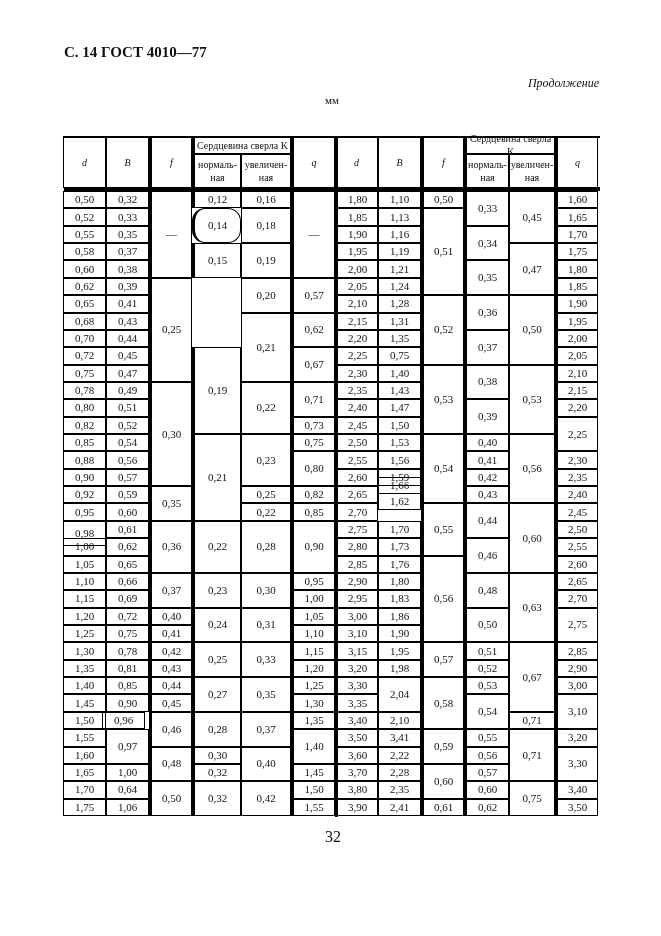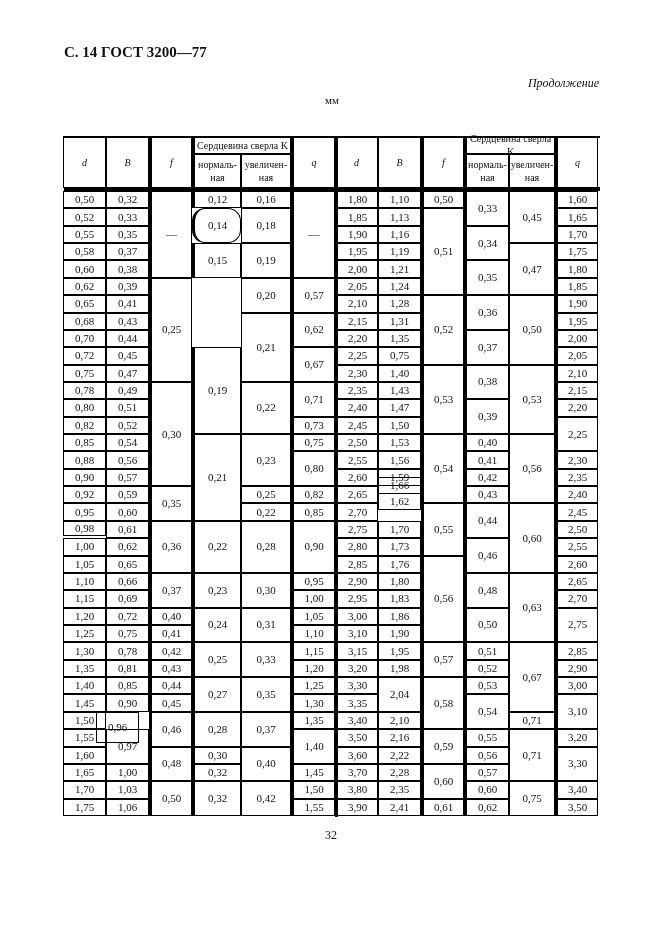--- a/index.html
+++ b/index.html
@@ -1,30 +1,30 @@
 <!DOCTYPE html>
 <html><head>
 <meta charset="utf-8">
 <style>
   html,body{margin:0;padding:0;background:#fff;}
   body{width:661px;height:936px;position:relative;overflow:hidden;font-family:"Liberation Serif","DejaVu Serif",serif;color:#111;}
   .hdr-title{position:absolute;left:64px;top:44px;font-weight:bold;font-size:15px;}
   .cont{position:absolute;right:62px;top:76px;font-style:italic;font-size:12px;}
   .unit{position:absolute;left:325px;top:94px;font-size:11px;}
-  .pagenum{position:absolute;left:325px;top:828px;font-size:12px;}
+  .pagenum{position:absolute;left:325px;top:828px;font-size:16px;}
   #tbl{position:absolute;left:0;top:0;width:661px;height:936px;}
   .c{position:absolute;box-sizing:border-box;display:flex;align-items:center;justify-content:center;font-size:11px;text-align:center;line-height:13px;}
   .h{font-size:10px;}
   .it{font-style:italic;}
   .hl{position:absolute;background:#000;}
 </style>
 </head>
 <body>
 
-<div class="hdr-title">С. 14 ГОСТ 3200—77</div>
+<div class="hdr-title">С. 14 ГОСТ 4010—77</div>
 <div class="cont">Продолжение</div>
 <div class="unit">мм</div>
 
 <div id="tbl">
     <div class="c h it" style="left: 64px; top: 137px; width: 43px; height: 52px; border: 1px solid rgb(0, 0, 0); margin-left: -1px; margin-top: -1px; white-space: pre-line;">d</div>
     <div class="c h it" style="left: 107px; top: 137px; width: 43px; height: 52px; border: 1px solid rgb(0, 0, 0); margin-left: -1px; margin-top: -1px; white-space: pre-line;">B</div>
     <div class="c h it" style="left: 150px; top: 137px; width: 43px; height: 52px; border-width: 1px 1px 1px 3px; border-style: solid; border-color: rgb(0, 0, 0); border-image: initial; margin-left: -1px; margin-top: -1px; white-space: pre-line;">f</div>
     <div class="c h" style="left: 193px; top: 137px; width: 99px; height: 18px; border-width: 1px 1px 1px 3px; border-style: solid; border-color: rgb(0, 0, 0); border-image: initial; margin-left: -1px; margin-top: -1px; white-space: pre-line;">Сердцевина сверла K</div>
     <div class="c h" style="left: 193px; top: 155px; width: 49px; height: 34px; border-width: 1px 1px 1px 3px; border-style: solid; border-color: rgb(0, 0, 0); border-image: initial; margin-left: -1px; margin-top: -1px; white-space: pre-line;">нормаль-
 ная</div>
@@ -52,21 +52,21 @@
     <div class="c" style="left: 64px; top: 348.24px; width: 43px; height: 17.36px; border: 1px solid rgb(0, 0, 0); margin-left: -1px; margin-top: -1px; white-space: pre-line;">0,72</div>
     <div class="c" style="left: 64px; top: 365.6px; width: 43px; height: 17.36px; border: 1px solid rgb(0, 0, 0); margin-left: -1px; margin-top: -1px; white-space: pre-line;">0,75</div>
     <div class="c" style="left: 64px; top: 382.96px; width: 43px; height: 17.36px; border: 1px solid rgb(0, 0, 0); margin-left: -1px; margin-top: -1px; white-space: pre-line;">0,78</div>
     <div class="c" style="left: 64px; top: 400.32px; width: 43px; height: 17.36px; border: 1px solid rgb(0, 0, 0); margin-left: -1px; margin-top: -1px; white-space: pre-line;">0,80</div>
     <div class="c" style="left: 64px; top: 417.68px; width: 43px; height: 17.36px; border: 1px solid rgb(0, 0, 0); margin-left: -1px; margin-top: -1px; white-space: pre-line;">0,82</div>
     <div class="c" style="left: 64px; top: 435.04px; width: 43px; height: 17.36px; border: 1px solid rgb(0, 0, 0); margin-left: -1px; margin-top: -1px; white-space: pre-line;">0,85</div>
     <div class="c" style="left: 64px; top: 452.4px; width: 43px; height: 17.36px; border: 1px solid rgb(0, 0, 0); margin-left: -1px; margin-top: -1px; white-space: pre-line;">0,88</div>
     <div class="c" style="left: 64px; top: 469.76px; width: 43px; height: 17.36px; border: 1px solid rgb(0, 0, 0); margin-left: -1px; margin-top: -1px; white-space: pre-line;">0,90</div>
     <div class="c" style="left: 64px; top: 487.12px; width: 43px; height: 17.36px; border: 1px solid rgb(0, 0, 0); margin-left: -1px; margin-top: -1px; white-space: pre-line;">0,92</div>
     <div class="c" style="left: 64px; top: 504.48px; width: 43px; height: 17.36px; border: 1px solid rgb(0, 0, 0); margin-left: -1px; margin-top: -1px; white-space: pre-line;">0,95</div>
-    <div class="c" style="left: 64px; top: 521.84px; width: 43px; height: 15px; border: 1px solid rgb(0, 0, 0); margin-left: -1px; margin-top: -1px; white-space: pre-line; text-align: right;">0,98</div>
+    <div class="c" style="left: 64px; top: 521.84px; width: 43px; height: 25px; border: 1px solid rgb(0, 0, 0); margin-left: -1px; margin-top: -1px; white-space: pre-line; text-align: right;">0,98</div>
     <div class="c" style="left: 64px; top: 539.2px; width: 43px; height: 17.36px; border: 1px solid rgb(0, 0, 0); margin-left: -1px; margin-top: -1px; white-space: pre-line;">1,00</div>
     <div class="c" style="left: 64px; top: 556.56px; width: 43px; height: 17.36px; border: 1px solid rgb(0, 0, 0); margin-left: -1px; margin-top: -1px; white-space: pre-line;">1,05</div>
     <div class="c" style="left: 64px; top: 573.92px; width: 43px; height: 17.36px; border: 1px solid rgb(0, 0, 0); margin-left: -1px; margin-top: -1px; white-space: pre-line;">1,10</div>
     <div class="c" style="left: 64px; top: 591.28px; width: 43px; height: 17.36px; border: 1px solid rgb(0, 0, 0); margin-left: -1px; margin-top: -1px; white-space: pre-line;">1,15</div>
     <div class="c" style="left: 64px; top: 608.64px; width: 43px; height: 17.36px; border: 1px solid rgb(0, 0, 0); margin-left: -1px; margin-top: -1px; white-space: pre-line;">1,20</div>
     <div class="c" style="left: 64px; top: 626px; width: 43px; height: 17.36px; border: 1px solid rgb(0, 0, 0); margin-left: -1px; margin-top: -1px; white-space: pre-line;">1,25</div>
     <div class="c" style="left: 64px; top: 643.36px; width: 43px; height: 17.36px; border: 1px solid rgb(0, 0, 0); margin-left: -1px; margin-top: -1px; white-space: pre-line;">1,30</div>
     <div class="c" style="left: 64px; top: 660.72px; width: 43px; height: 17.36px; border: 1px solid rgb(0, 0, 0); margin-left: -1px; margin-top: -1px; white-space: pre-line;">1,35</div>
     <div class="c" style="left: 64px; top: 678.08px; width: 43px; height: 17.36px; border: 1px solid rgb(0, 0, 0); margin-left: -1px; margin-top: -1px; white-space: pre-line;">1,40</div>
     <div class="c" style="left: 64px; top: 695.44px; width: 43px; height: 17.36px; border: 1px solid rgb(0, 0, 0); margin-left: -1px; margin-top: -1px; white-space: pre-line;">1,45</div>
@@ -99,24 +99,24 @@
     <div class="c" style="left: 107px; top: 539.2px; width: 43px; height: 17.36px; border: 1px solid rgb(0, 0, 0); margin-left: -1px; margin-top: -1px; white-space: pre-line;">0,62</div>
     <div class="c" style="left: 107px; top: 556.56px; width: 43px; height: 17.36px; border: 1px solid rgb(0, 0, 0); margin-left: -1px; margin-top: -1px; white-space: pre-line;">0,65</div>
     <div class="c" style="left: 107px; top: 573.92px; width: 43px; height: 17.36px; border: 1px solid rgb(0, 0, 0); margin-left: -1px; margin-top: -1px; white-space: pre-line;">0,66</div>
     <div class="c" style="left: 107px; top: 591.28px; width: 43px; height: 17.36px; border: 1px solid rgb(0, 0, 0); margin-left: -1px; margin-top: -1px; white-space: pre-line;">0,69</div>
     <div class="c" style="left: 107px; top: 608.64px; width: 43px; height: 17.36px; border: 1px solid rgb(0, 0, 0); margin-left: -1px; margin-top: -1px; white-space: pre-line;">0,72</div>
     <div class="c" style="left: 107px; top: 626px; width: 43px; height: 17.36px; border: 1px solid rgb(0, 0, 0); margin-left: -1px; margin-top: -1px; white-space: pre-line;">0,75</div>
     <div class="c" style="left: 107px; top: 643.36px; width: 43px; height: 17.36px; border: 1px solid rgb(0, 0, 0); margin-left: -1px; margin-top: -1px; white-space: pre-line;">0,78</div>
     <div class="c" style="left: 107px; top: 660.72px; width: 43px; height: 17.36px; border: 1px solid rgb(0, 0, 0); margin-left: -1px; margin-top: -1px; white-space: pre-line;">0,81</div>
     <div class="c" style="left: 107px; top: 678.08px; width: 43px; height: 17.36px; border: 1px solid rgb(0, 0, 0); margin-left: -1px; margin-top: -1px; white-space: pre-line;">0,85</div>
     <div class="c" style="left: 107px; top: 695.44px; width: 43px; height: 17.36px; border: 1px solid rgb(0, 0, 0); margin-left: -1px; margin-top: -1px; white-space: pre-line;">0,90</div>
-    <div class="c" style="left: 97px; top: 712.8px; width: 43px; height: 31px; border: 1px solid rgb(0, 0, 0); margin-left: -1px; margin-top: -1px; white-space: pre-line;">0,96</div>
+    <div class="c" style="left: 103px; top: 712.8px; width: 43px; height: 17px; border: 1px solid rgb(0, 0, 0); margin-left: -1px; margin-top: -1px; white-space: pre-line;">0,96</div>
     <div class="c" style="left: 107px; top: 730.16px; width: 43px; height: 34.72px; border: 1px solid rgb(0, 0, 0); margin-left: -1px; margin-top: -1px; white-space: pre-line;">0,97</div>
     <div class="c" style="left: 107px; top: 764.88px; width: 43px; height: 17.36px; border: 1px solid rgb(0, 0, 0); margin-left: -1px; margin-top: -1px; white-space: pre-line;">1,00</div>
-    <div class="c" style="left: 107px; top: 782.24px; width: 43px; height: 17.36px; border: 1px solid rgb(0, 0, 0); margin-left: -1px; margin-top: -1px; white-space: pre-line;">1,03</div>
+    <div class="c" style="left: 107px; top: 782.24px; width: 43px; height: 17.36px; border: 1px solid rgb(0, 0, 0); margin-left: -1px; margin-top: -1px; white-space: pre-line;">0,64</div>
     <div class="c" style="left: 107px; top: 799.6px; width: 43px; height: 17.36px; border: 1px solid rgb(0, 0, 0); margin-left: -1px; margin-top: -1px; white-space: pre-line;">1,06</div>
     <div class="c" style="left: 150px; top: 192px; width: 43px; height: 86.8px; border-width: 1px 1px 1px 3px; border-style: solid; border-color: rgb(0, 0, 0); border-image: initial; margin-left: -1px; margin-top: -1px; white-space: pre-line;">—</div>
     <div class="c" style="left: 150px; top: 278.8px; width: 43px; height: 104.16px; border-width: 1px 1px 1px 3px; border-style: solid; border-color: rgb(0, 0, 0); border-image: initial; margin-left: -1px; margin-top: -1px; white-space: pre-line;">0,25</div>
     <div class="c" style="left: 150px; top: 382.96px; width: 43px; height: 104.16px; border-width: 1px 1px 1px 3px; border-style: solid; border-color: rgb(0, 0, 0); border-image: initial; margin-left: -1px; margin-top: -1px; white-space: pre-line;">0,30</div>
     <div class="c" style="left: 150px; top: 487.12px; width: 43px; height: 34.72px; border-width: 1px 1px 1px 3px; border-style: solid; border-color: rgb(0, 0, 0); border-image: initial; margin-left: -1px; margin-top: -1px; white-space: pre-line;">0,35</div>
     <div class="c" style="left: 150px; top: 521.84px; width: 43px; height: 52.08px; border-width: 1px 1px 1px 3px; border-style: solid; border-color: rgb(0, 0, 0); border-image: initial; margin-left: -1px; margin-top: -1px; white-space: pre-line;">0,36</div>
     <div class="c" style="left: 150px; top: 573.92px; width: 43px; height: 34.72px; border-width: 1px 1px 1px 3px; border-style: solid; border-color: rgb(0, 0, 0); border-image: initial; margin-left: -1px; margin-top: -1px; white-space: pre-line;">0,37</div>
     <div class="c" style="left: 150px; top: 608.64px; width: 43px; height: 17.36px; border-width: 1px 1px 1px 3px; border-style: solid; border-color: rgb(0, 0, 0); border-image: initial; margin-left: -1px; margin-top: -1px; white-space: pre-line;">0,40</div>
     <div class="c" style="left: 150px; top: 626px; width: 43px; height: 17.36px; border-width: 1px 1px 1px 3px; border-style: solid; border-color: rgb(0, 0, 0); border-image: initial; margin-left: -1px; margin-top: -1px; white-space: pre-line;">0,41</div>
     <div class="c" style="left: 150px; top: 643.36px; width: 43px; height: 17.36px; border-width: 1px 1px 1px 3px; border-style: solid; border-color: rgb(0, 0, 0); border-image: initial; margin-left: -1px; margin-top: -1px; white-space: pre-line;">0,42</div>
@@ -240,21 +240,21 @@
     <div class="c" style="left: 379px; top: 539.2px; width: 43px; height: 17.36px; border: 1px solid rgb(0, 0, 0); margin-left: -1px; margin-top: -1px; white-space: pre-line;">1,73</div>
     <div class="c" style="left: 379px; top: 556.56px; width: 43px; height: 17.36px; border: 1px solid rgb(0, 0, 0); margin-left: -1px; margin-top: -1px; white-space: pre-line;">1,76</div>
     <div class="c" style="left: 379px; top: 573.92px; width: 43px; height: 17.36px; border: 1px solid rgb(0, 0, 0); margin-left: -1px; margin-top: -1px; white-space: pre-line;">1,80</div>
     <div class="c" style="left: 379px; top: 591.28px; width: 43px; height: 17.36px; border: 1px solid rgb(0, 0, 0); margin-left: -1px; margin-top: -1px; white-space: pre-line;">1,83</div>
     <div class="c" style="left: 379px; top: 608.64px; width: 43px; height: 17.36px; border: 1px solid rgb(0, 0, 0); margin-left: -1px; margin-top: -1px; white-space: pre-line;">1,86</div>
     <div class="c" style="left: 379px; top: 626px; width: 43px; height: 17.36px; border: 1px solid rgb(0, 0, 0); margin-left: -1px; margin-top: -1px; white-space: pre-line;">1,90</div>
     <div class="c" style="left: 379px; top: 643.36px; width: 43px; height: 17.36px; border: 1px solid rgb(0, 0, 0); margin-left: -1px; margin-top: -1px; white-space: pre-line;">1,95</div>
     <div class="c" style="left: 379px; top: 660.72px; width: 43px; height: 17.36px; border: 1px solid rgb(0, 0, 0); margin-left: -1px; margin-top: -1px; white-space: pre-line;">1,98</div>
     <div class="c" style="left: 379px; top: 678.08px; width: 43px; height: 34.72px; border: 1px solid rgb(0, 0, 0); margin-left: -1px; margin-top: -1px; white-space: pre-line;">2,04</div>
     <div class="c" style="left: 379px; top: 712.8px; width: 43px; height: 17.36px; border: 1px solid rgb(0, 0, 0); margin-left: -1px; margin-top: -1px; white-space: pre-line;">2,10</div>
-    <div class="c" style="left: 379px; top: 730.16px; width: 43px; height: 17.36px; border: 1px solid rgb(0, 0, 0); margin-left: -1px; margin-top: -1px; white-space: pre-line;">2,16</div>
+    <div class="c" style="left: 379px; top: 730.16px; width: 43px; height: 17.36px; border: 1px solid rgb(0, 0, 0); margin-left: -1px; margin-top: -1px; white-space: pre-line;">3,41</div>
     <div class="c" style="left: 379px; top: 747.52px; width: 43px; height: 17.36px; border: 1px solid rgb(0, 0, 0); margin-left: -1px; margin-top: -1px; white-space: pre-line;">2,22</div>
     <div class="c" style="left: 379px; top: 764.88px; width: 43px; height: 17.36px; border: 1px solid rgb(0, 0, 0); margin-left: -1px; margin-top: -1px; white-space: pre-line;">2,28</div>
     <div class="c" style="left: 379px; top: 782.24px; width: 43px; height: 17.36px; border: 1px solid rgb(0, 0, 0); margin-left: -1px; margin-top: -1px; white-space: pre-line;">2,35</div>
     <div class="c" style="left: 379px; top: 799.6px; width: 43px; height: 17.36px; border: 1px solid rgb(0, 0, 0); margin-left: -1px; margin-top: -1px; white-space: pre-line;">2,41</div>
     <div class="c" style="left: 422px; top: 192px; width: 43px; height: 17.36px; border-width: 1px 1px 1px 3px; border-style: solid; border-color: rgb(0, 0, 0); border-image: initial; margin-left: -1px; margin-top: -1px; white-space: pre-line;">0,50</div>
     <div class="c" style="left: 422px; top: 209.36px; width: 43px; height: 86.8px; border-width: 1px 1px 1px 3px; border-style: solid; border-color: rgb(0, 0, 0); border-image: initial; margin-left: -1px; margin-top: -1px; white-space: pre-line;">0,51</div>
     <div class="c" style="left: 422px; top: 296.16px; width: 43px; height: 69.44px; border-width: 1px 1px 1px 3px; border-style: solid; border-color: rgb(0, 0, 0); border-image: initial; margin-left: -1px; margin-top: -1px; white-space: pre-line;">0,52</div>
     <div class="c" style="left: 422px; top: 365.6px; width: 43px; height: 69.44px; border-width: 1px 1px 1px 3px; border-style: solid; border-color: rgb(0, 0, 0); border-image: initial; margin-left: -1px; margin-top: -1px; white-space: pre-line;">0,53</div>
     <div class="c" style="left: 422px; top: 435.04px; width: 43px; height: 69.44px; border-width: 1px 1px 1px 3px; border-style: solid; border-color: rgb(0, 0, 0); border-image: initial; margin-left: -1px; margin-top: -1px; white-space: pre-line;">0,54</div>
     <div class="c" style="left: 422px; top: 504.48px; width: 43px; height: 52.08px; border-width: 1px 1px 1px 3px; border-style: solid; border-color: rgb(0, 0, 0); border-image: initial; margin-left: -1px; margin-top: -1px; white-space: pre-line;">0,55</div>

